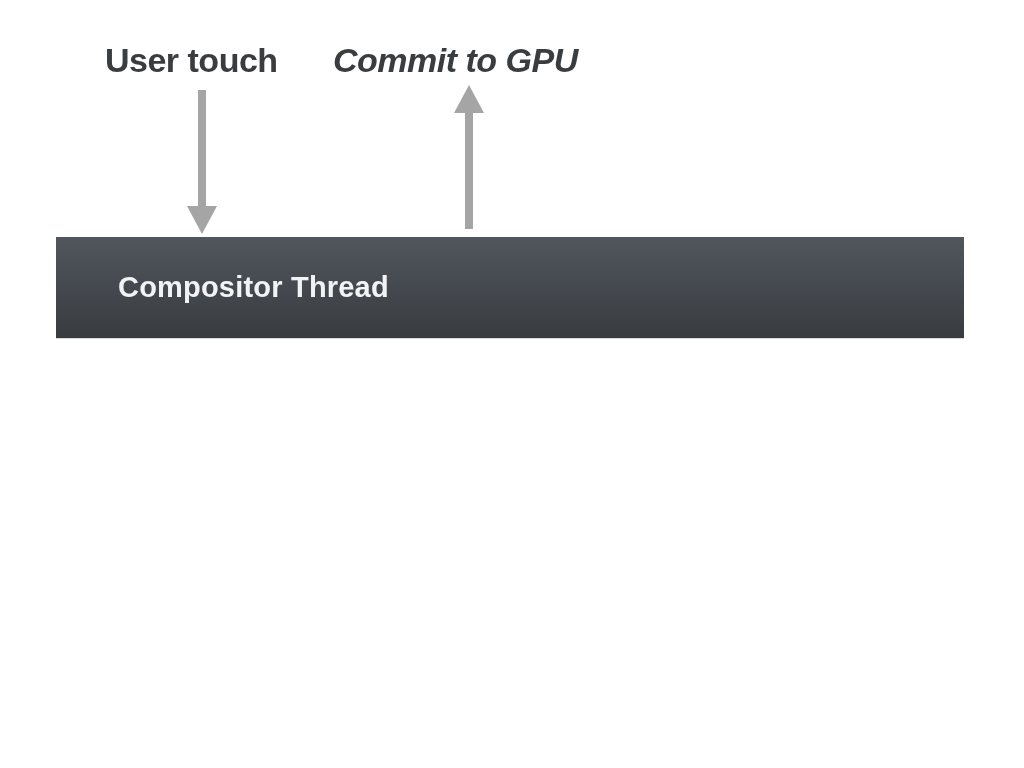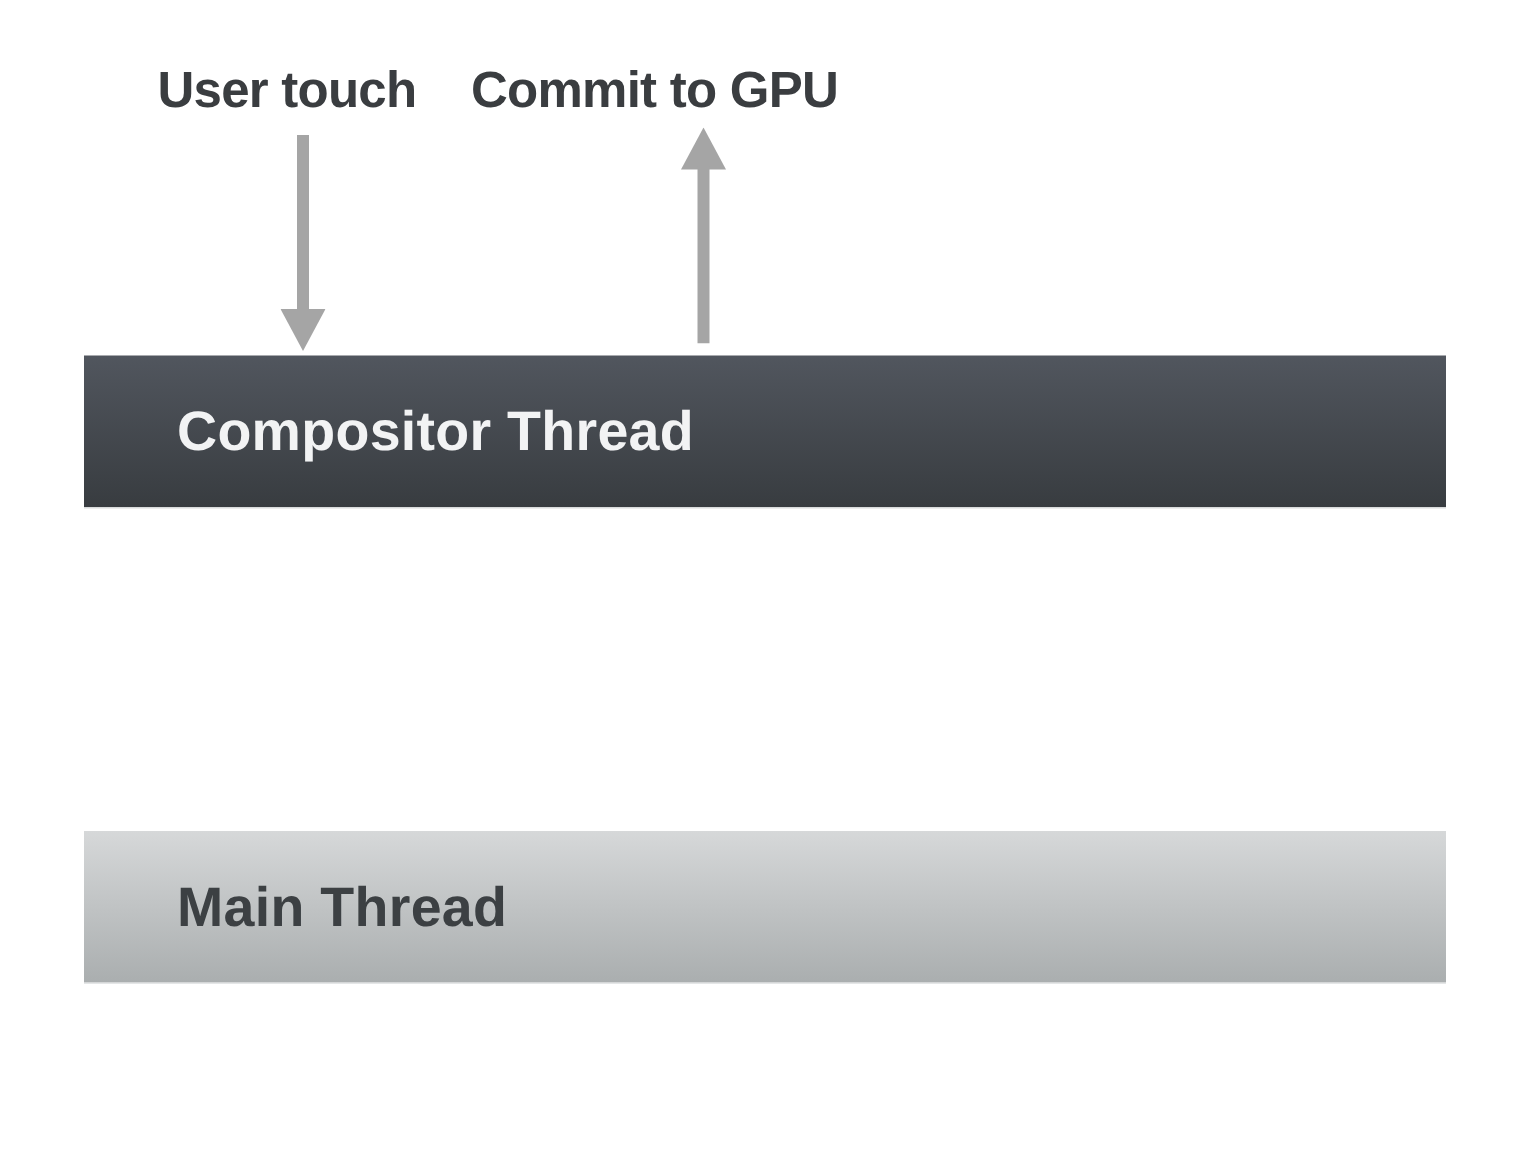--- a/index.html
+++ b/index.html
@@ -19,38 +19,38 @@
     position: absolute;
     top: 42px;
     font-size: 34px;
     font-weight: bold;
     color: #3a3d40;
     letter-spacing: -0.5px;
     white-space: nowrap;
     line-height: 36px;
   }
   .label-user-touch { left: 105px; }
-  .label-commit-gpu { left: 314px; }
+  .label-commit-gpu { left: 333px; font-style: italic; }
   .arrow {
     position: absolute;
     width: 30px;
     height: 144px;
   }
   .arrow-down { left: 187px; top: 90px; }
   .arrow-up   { left: 454px; top: 85px; }
   .thread-bar {
     position: absolute;
     left: 56px;
     width: 912px;
     height: 101px;
     display: flex;
     align-items: center;
     padding-left: 62px;
     box-sizing: border-box;
-    font-size: 37px;
+    font-size: 29px;
     font-weight: bold;
     letter-spacing: 0.2px;
     white-space: nowrap;
   }
   .compositor-bar {
     top: 237px;
     background: linear-gradient(#51565e, #383c40);
     color: #f2f3f4;
     box-shadow: 0 1px 0 #d9dbdc;
   }
@@ -77,17 +77,14 @@
 
   <svg class="arrow arrow-up" viewBox="0 0 30 144" aria-hidden="true">
     <polygon points="15,0 0,28 30,28" fill="#a5a5a5"></polygon>
     <rect x="11" y="26" width="8" height="118" fill="#a5a5a5"></rect>
   </svg>
 
   <div class="thread-bar compositor-bar" style="background: linear-gradient(rgb(81, 86, 94), rgb(56, 60, 64));">
     <span>Compositor Thread</span>
   </div>
 
-  <div class="thread-bar main-bar" style="background: linear-gradient(rgb(214, 216, 217), rgb(170, 174, 175));">
-    <span>Main Thread</span>
-  </div>
 
 </div>
 
 </body></html>

